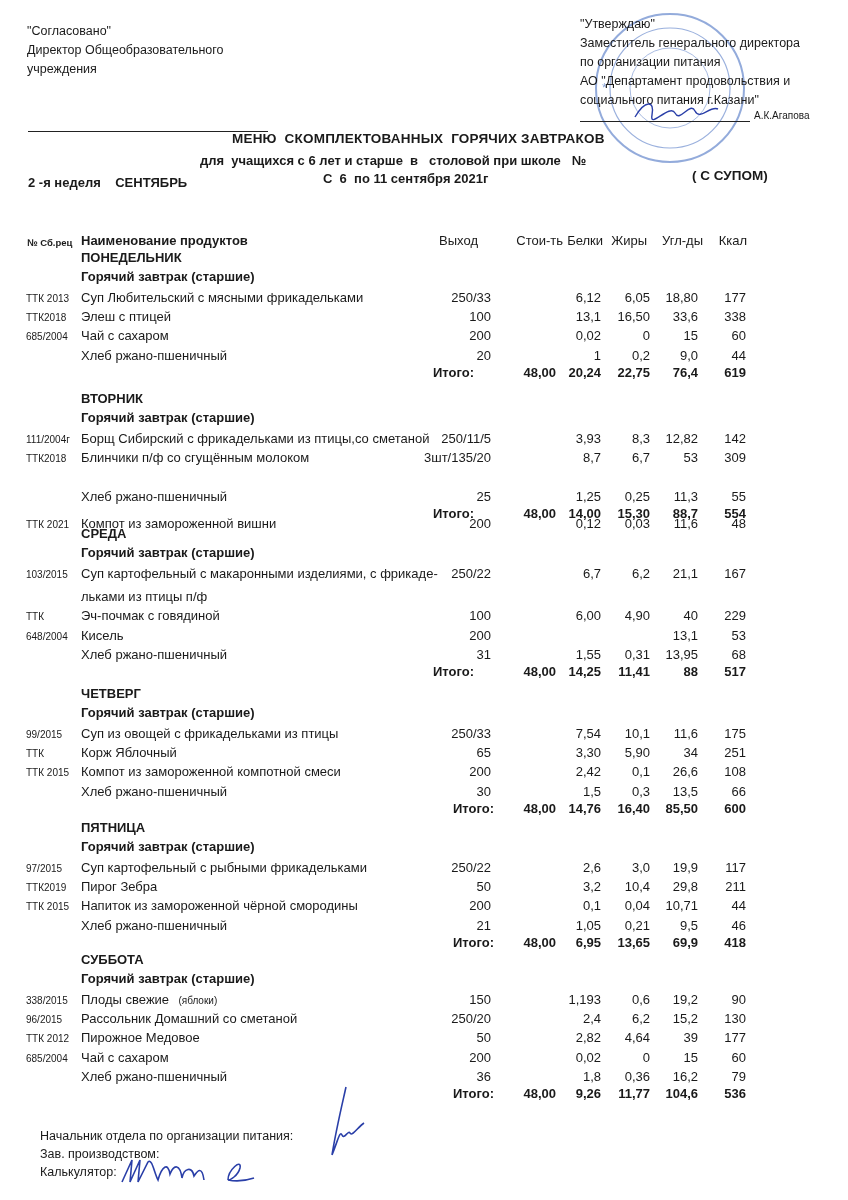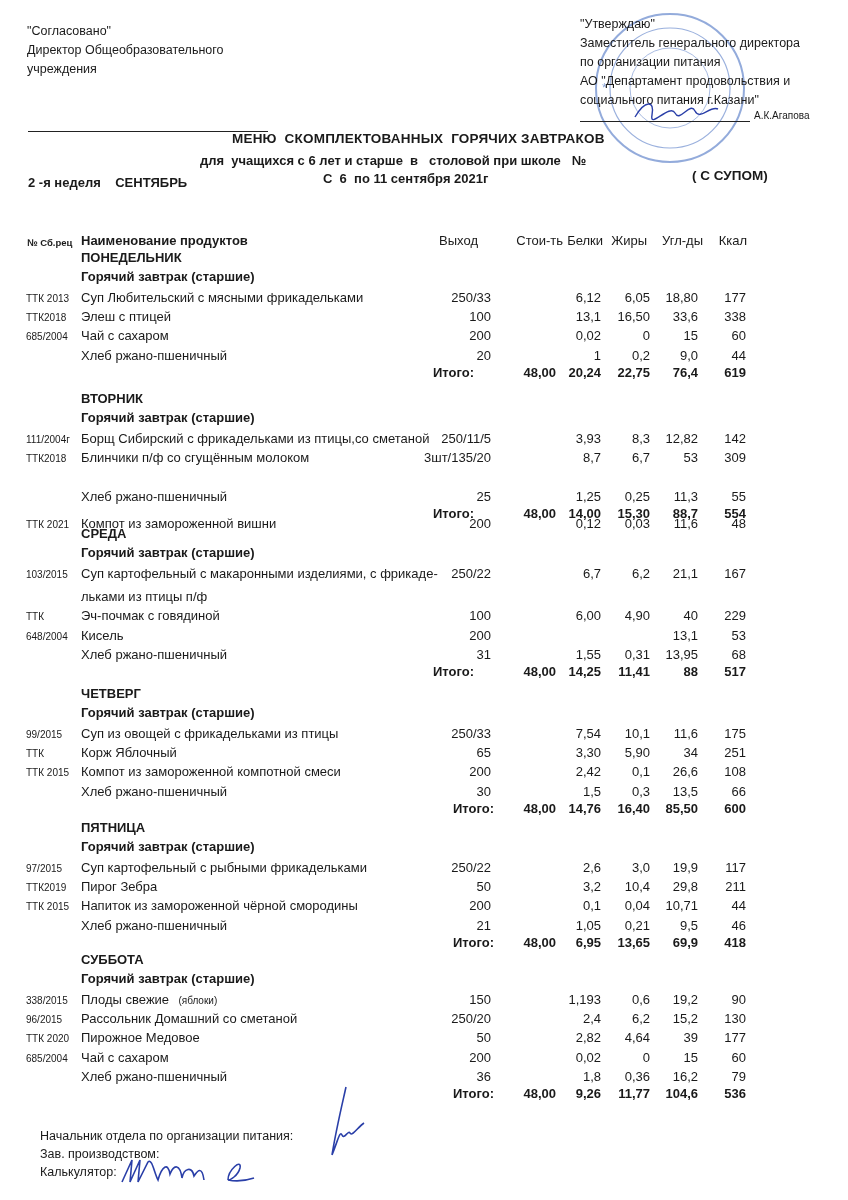--- a/index.html
+++ b/index.html
@@ -356,21 +356,21 @@
     <div class="row" style="top: 1010.9px;">
       <span class="c-code">96/2015</span>
       <span class="c-name">Рассольник Домашний со сметаной</span>
       <span class="c-yield">250/20</span>
       <span class="c-prot">2,4</span>
       <span class="c-fat">6,2</span>
       <span class="c-carb">15,2</span>
       <span class="c-kcal">130</span>
     </div>
     <div class="row" style="top: 1030.2px;">
-      <span class="c-code">ТТК 2020</span>
+      <span class="c-code">ТТК 2012</span>
       <span class="c-name">Пирожное Медовое</span>
       <span class="c-yield">50</span>
       <span class="c-prot">2,82</span>
       <span class="c-fat">4,64</span>
       <span class="c-carb">39</span>
       <span class="c-kcal">177</span>
     </div>
     <div class="row" style="top: 1049.5px;">
       <span class="c-code">685/2004</span>
       <span class="c-name">Чай с сахаром</span>

